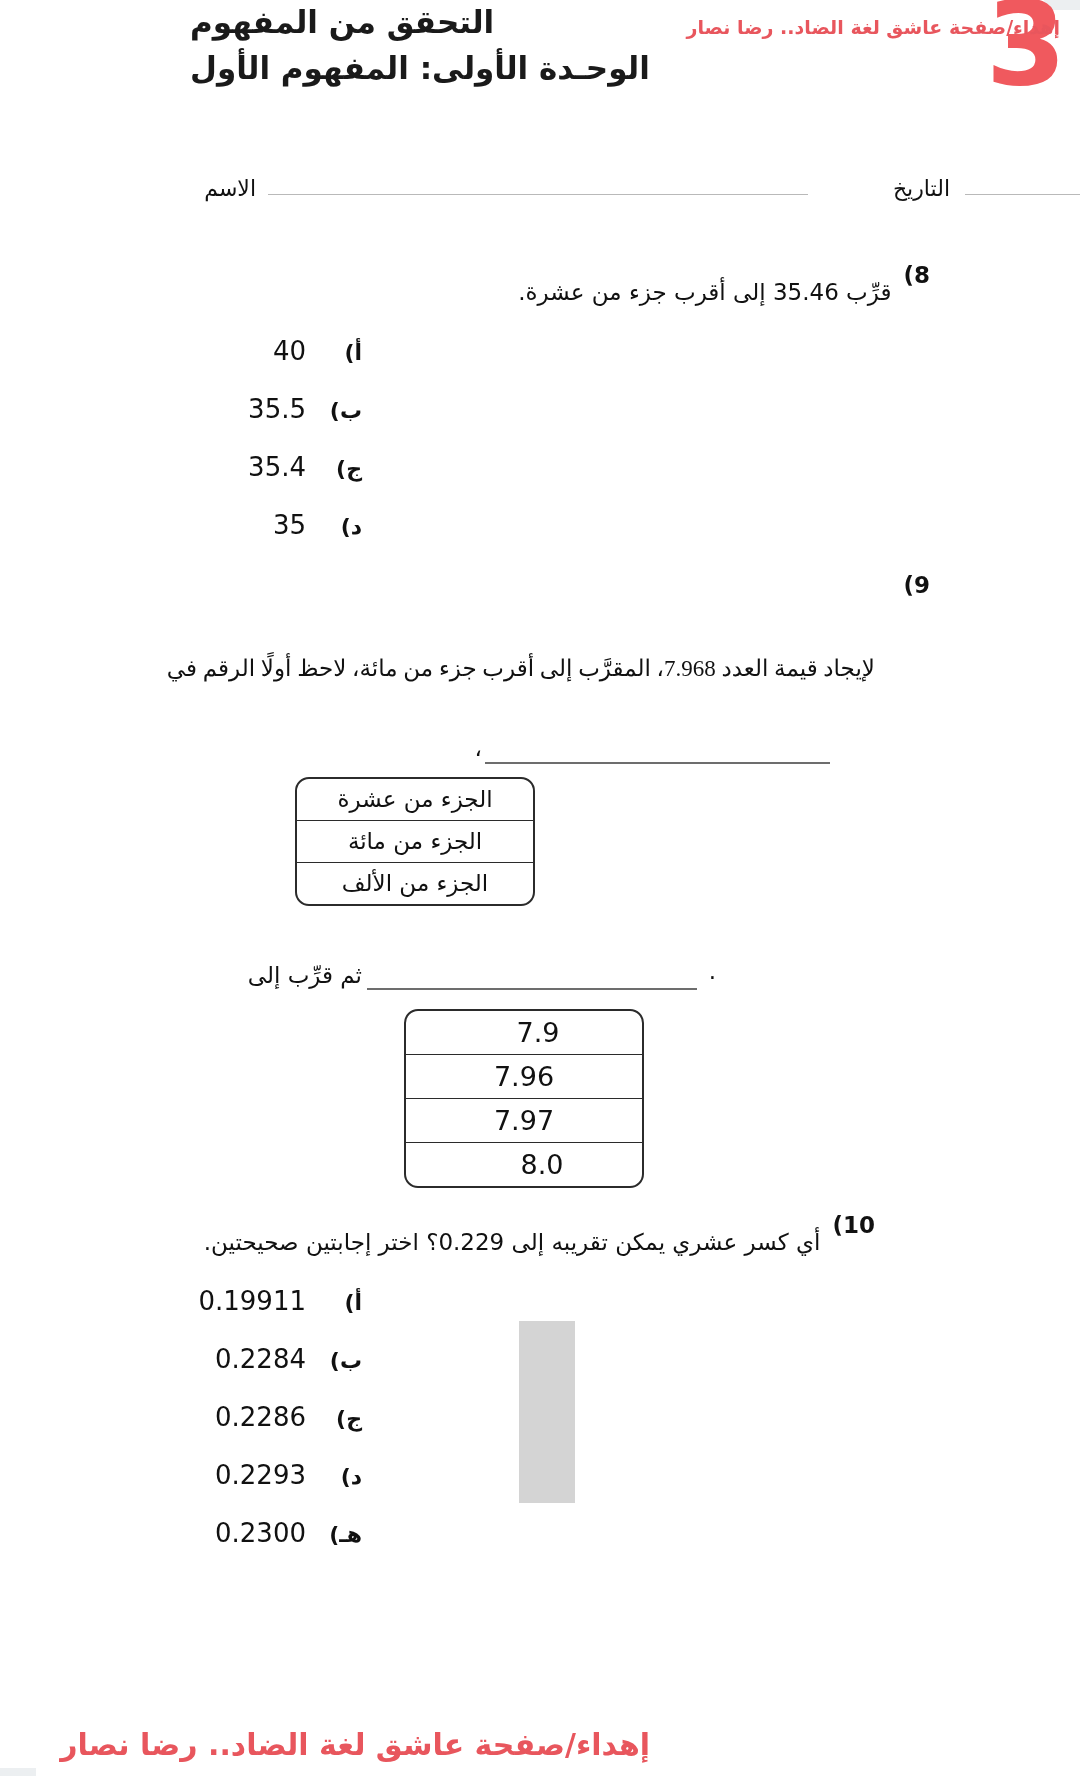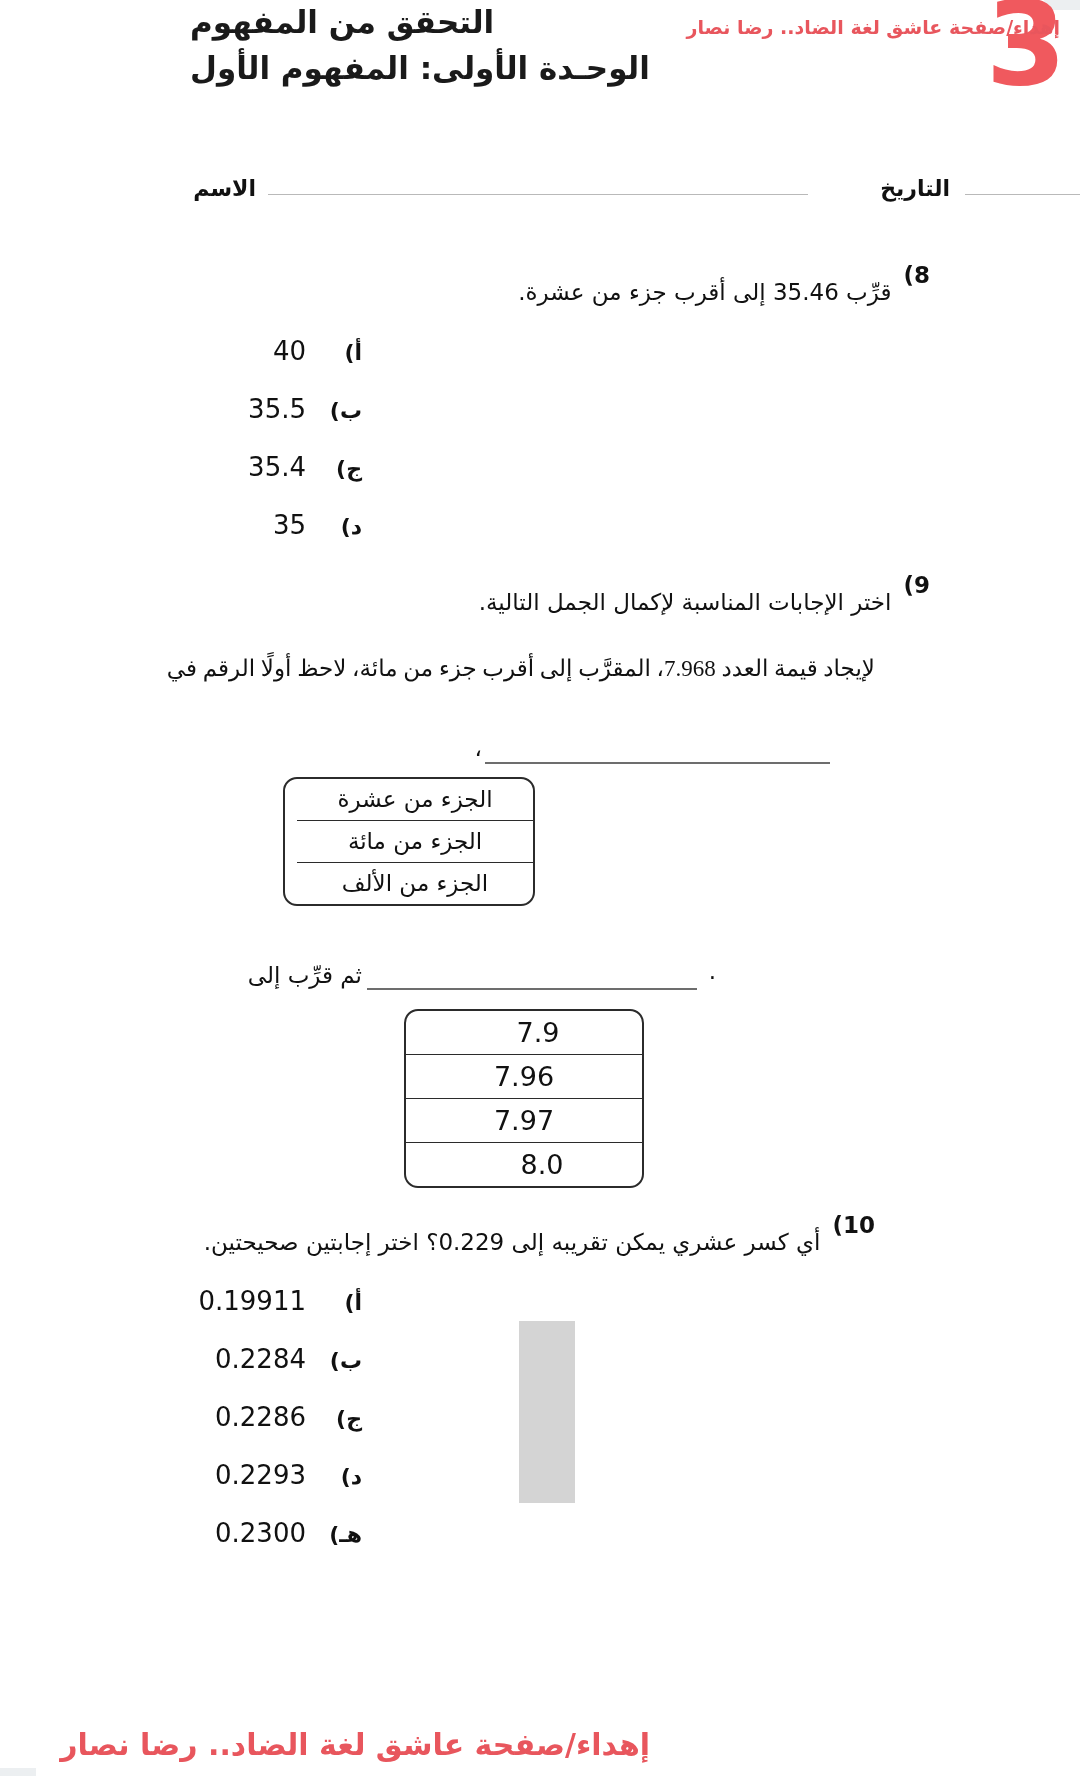--- a/index.html
+++ b/index.html
@@ -82,21 +82,21 @@
   .meta-row {
     position: absolute;
     top: 172px;
     right: 0;
     left: 0;
     height: 44px;
   }
   .meta-label {
     position: absolute;
     font-size: 22px;
-    font-weight: 700;
+    font-weight: 400;
     color: #111;
     top: 4px;
   }
   .meta-label.name { right: 824px; }
   .meta-label.date { right: 130px; }
   .meta-line {
     position: absolute;
     top: 22px;
     height: 0;
     border-top: 1.5px solid #b9b9b9;
@@ -251,30 +251,29 @@
     </div>
     <div class="opt-row" style="margin-top:28px; padding-right:718px;">
       <span class="opt-letter">د)</span>
       <span class="opt-value">35</span>
     </div>
   </div>
 
   <div class="q-block" style="top:572px;">
     <div class="q-head" style="padding-right:150px;">
       <span class="q-num">9)</span>
-      <span class="q-text">اختر الإجابات المناسبة لإكمال الجمل التالية.</span>
     </div>
   </div>
 
   <div class="inline-text" style="top:655px; right:205px;font-family:Liberation Serif, serif;">لإيجاد قيمة العدد 7.968، المقرَّب إلى أقرب جزء من مائة، لاحظ أولًا الرقم في</div>
 
   <div class="blank-line" style="top:762px; right:250px; width:345px;"></div>
   <div class="inline-text" style="top:735px; right:598px;">،</div>
 
-  <div class="choice-box" style="position:absolute; top:777px; right:545px; width:236px;padding-left:12px;">
+  <div class="choice-box" style="position:absolute; top:777px; right:545px; width:236px;">
     <div class="choice-item" style="height:41px;">الجزء من عشرة</div>
     <div class="choice-item" style="height:41px;">الجزء من مائة</div>
     <div class="choice-item" style="height:41px;">الجزء من الألف</div>
   </div>
 
   <div class="inline-text" style="top:962px; right:718px;">ثم قرِّب إلى</div>
   <div class="blank-line" style="top:988px; right:383px; width:330px;"></div>
   <div class="inline-text" style="top:958px; right:364px;">.</div>
 
   <div class="choice-box" style="position:absolute; top:1009px; right:436px; width:236px;">

